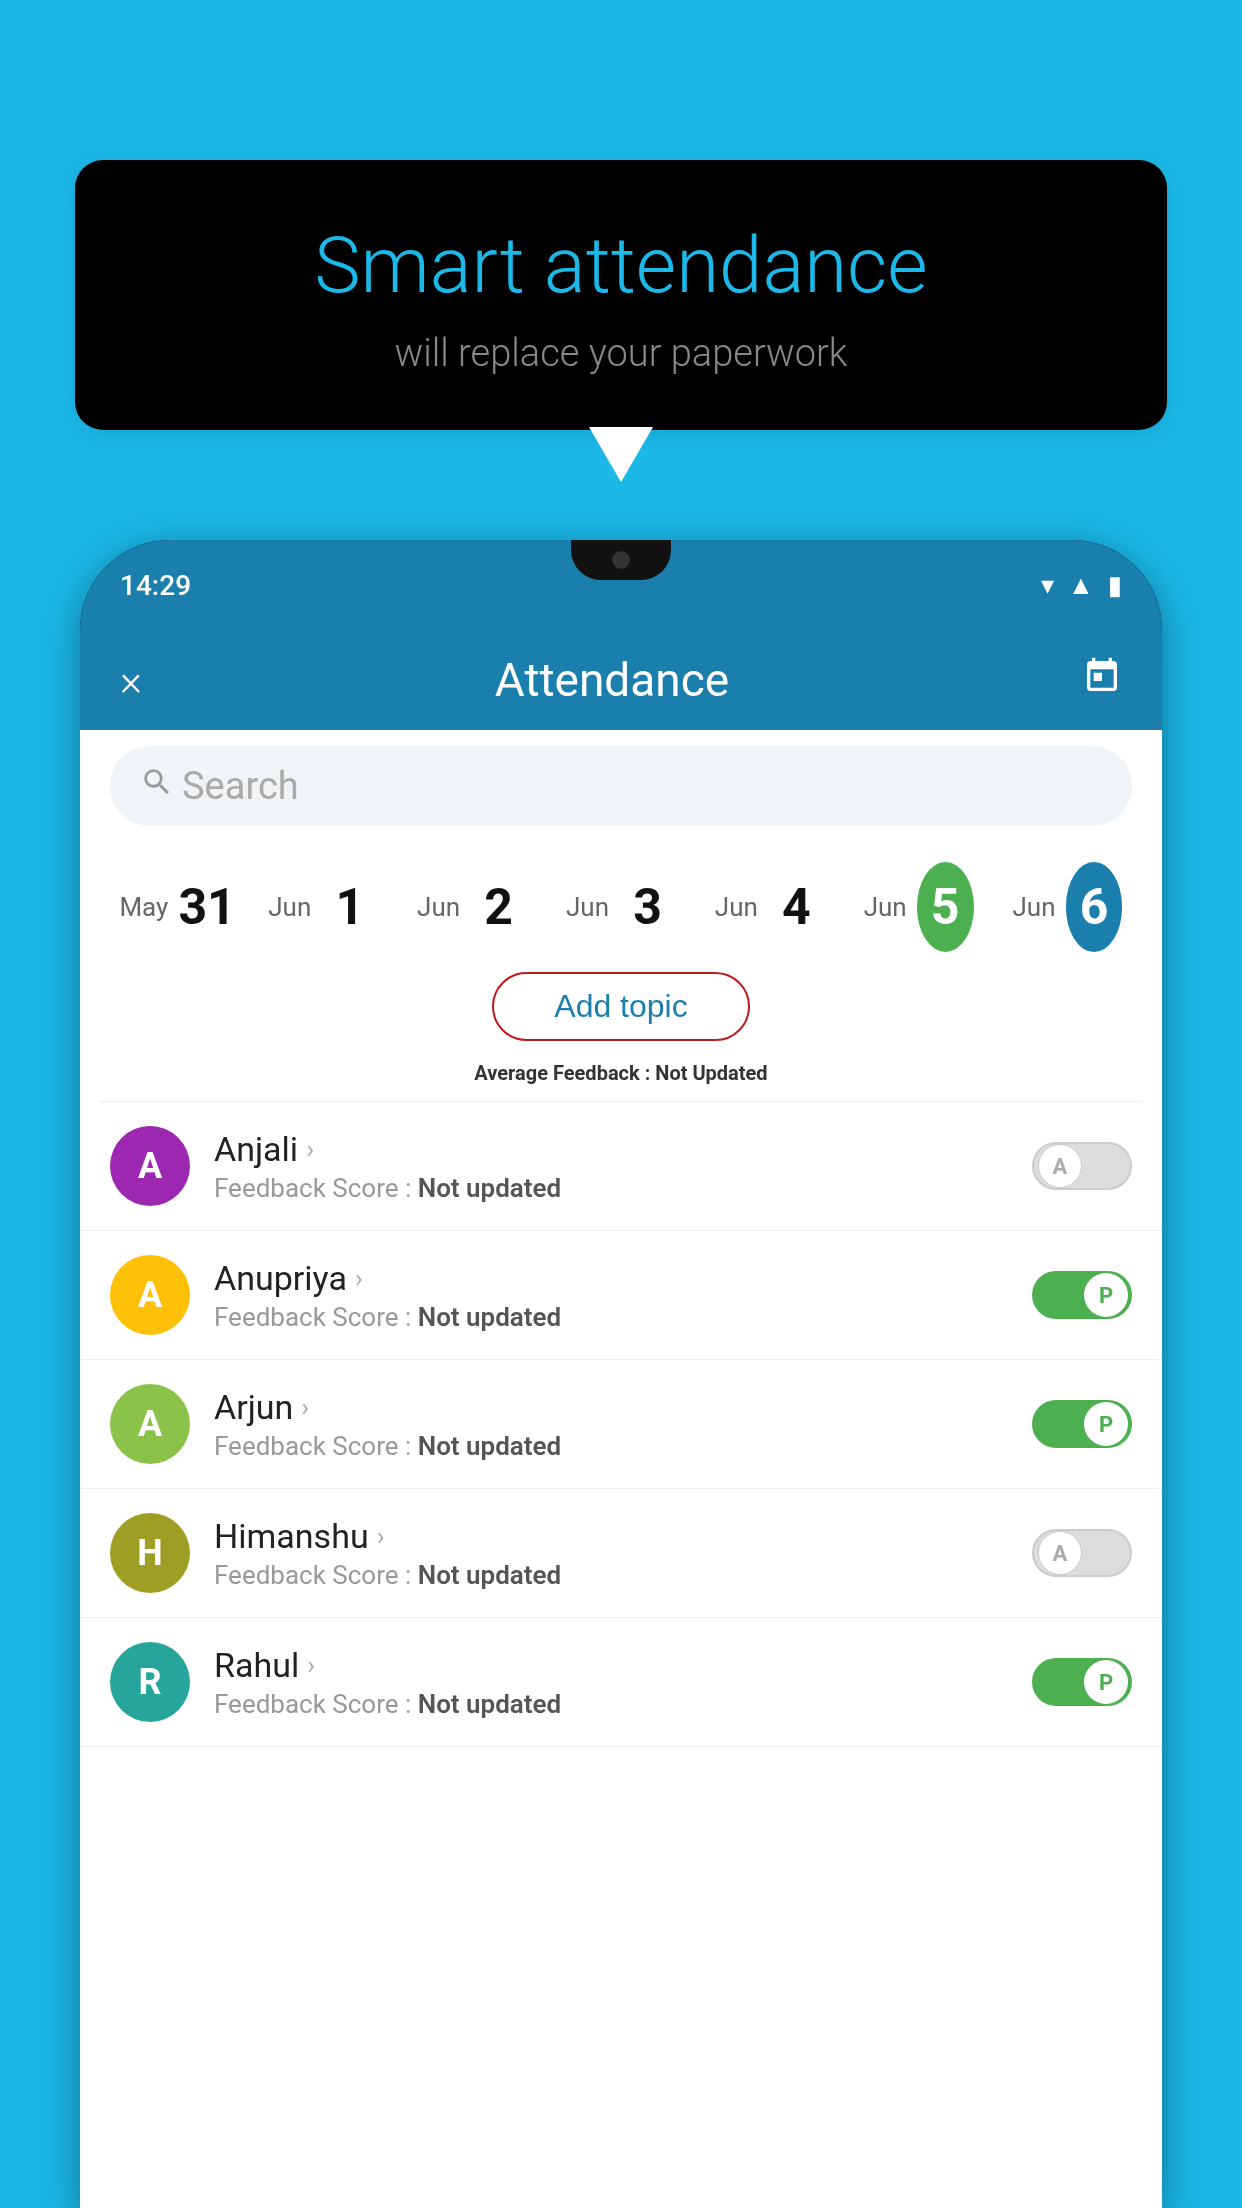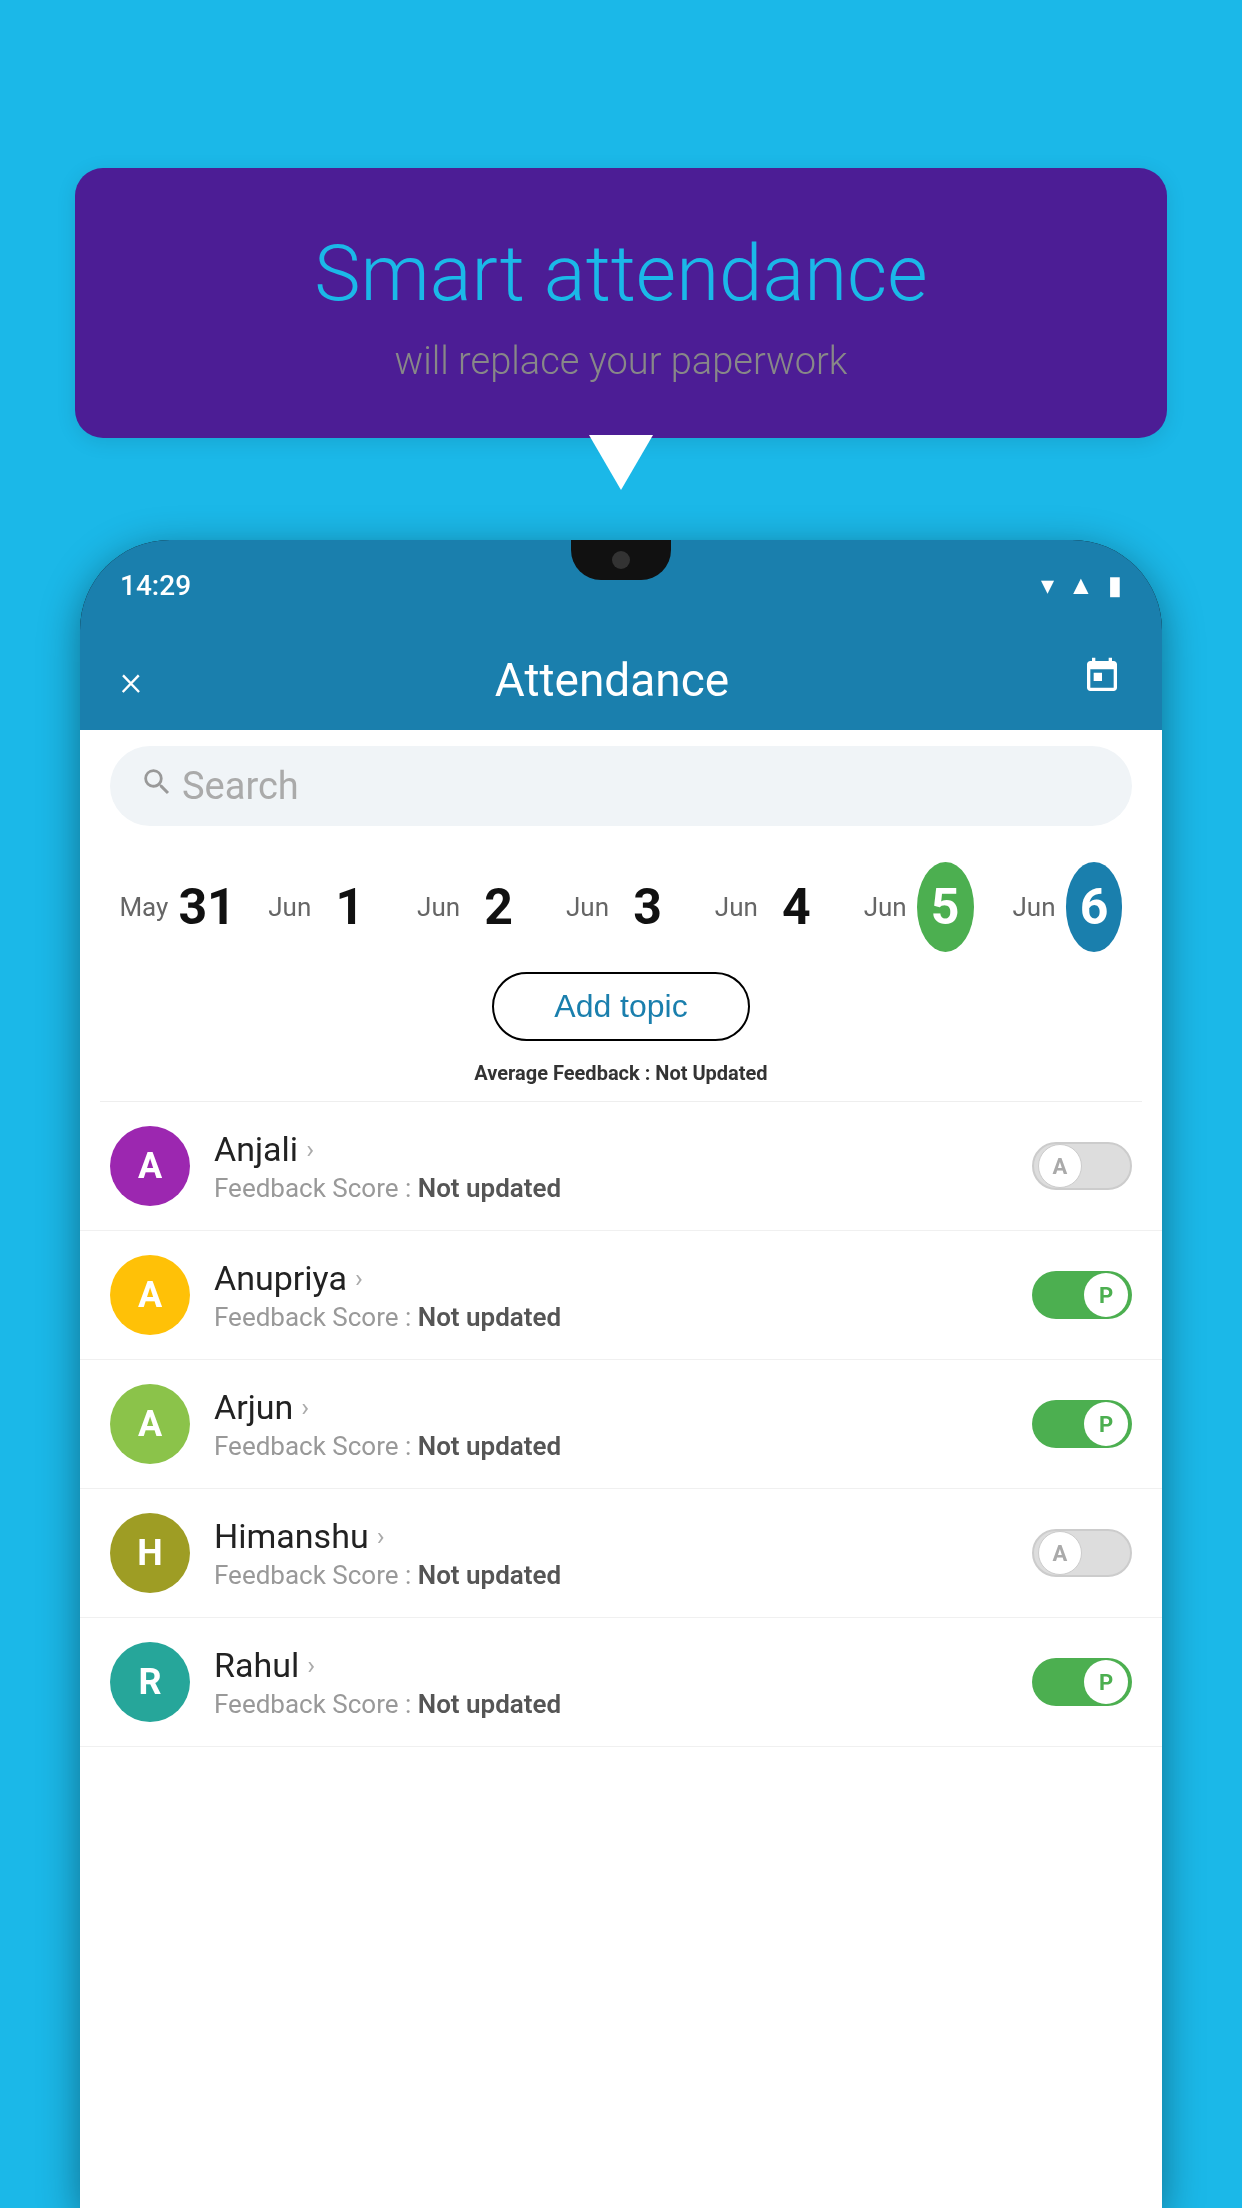--- a/index.html
+++ b/index.html
@@ -12,26 +12,25 @@
       overflow: hidden;
       position: relative;
     }
 
     
     .speech-bubble {
       position: absolute;
       top: 160px;
       left: 75px;
       right: 75px;
-      background: #4c1d95;
+      background: #000000;
       border-radius: 28px;
       padding: 60px 40px 55px;
       text-align: center;
       box-shadow: 0 4px 20px rgba(0,0,0,0.1);
-      margin-top: 8px;
     }
 
     .speech-bubble::after {
       content: '';
       position: absolute;
       bottom: -52px;
       left: 50%;
       transform: translateX(-50%);
       border-left: 32px solid transparent;
       border-right: 32px solid transparent;
@@ -217,21 +216,21 @@
       text-align: center;
       font-size: 30px;
       color: #333;
       padding: 10px 0 8px;
     }
 
     
     .add-topic-btn {
       display: block;
       margin: 10px auto;
-      border: 2px solid #000000;
+      border: 2px solid #b91c1c;
       color: #1a7fad;
       background: white;
       border-radius: 50px;
       padding: 14px 60px;
       font-size: 32px;
       width: fit-content;
     }
 
     
     .avg-feedback {

